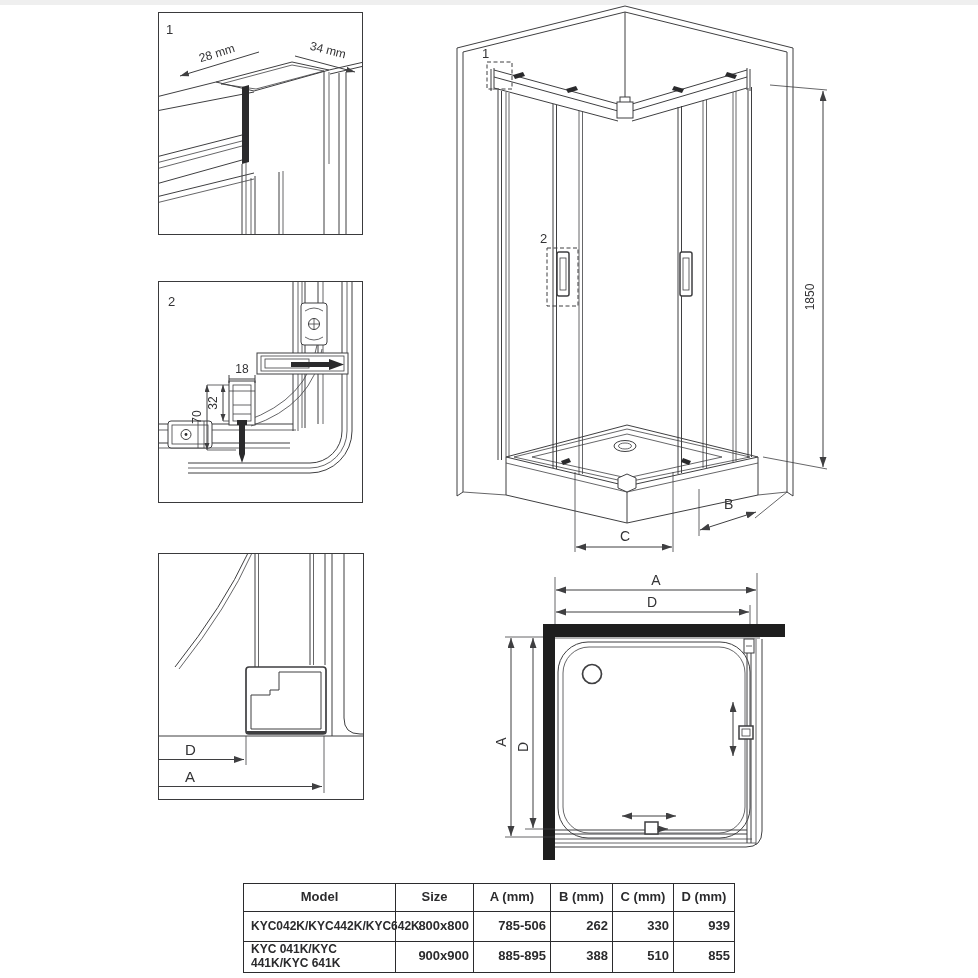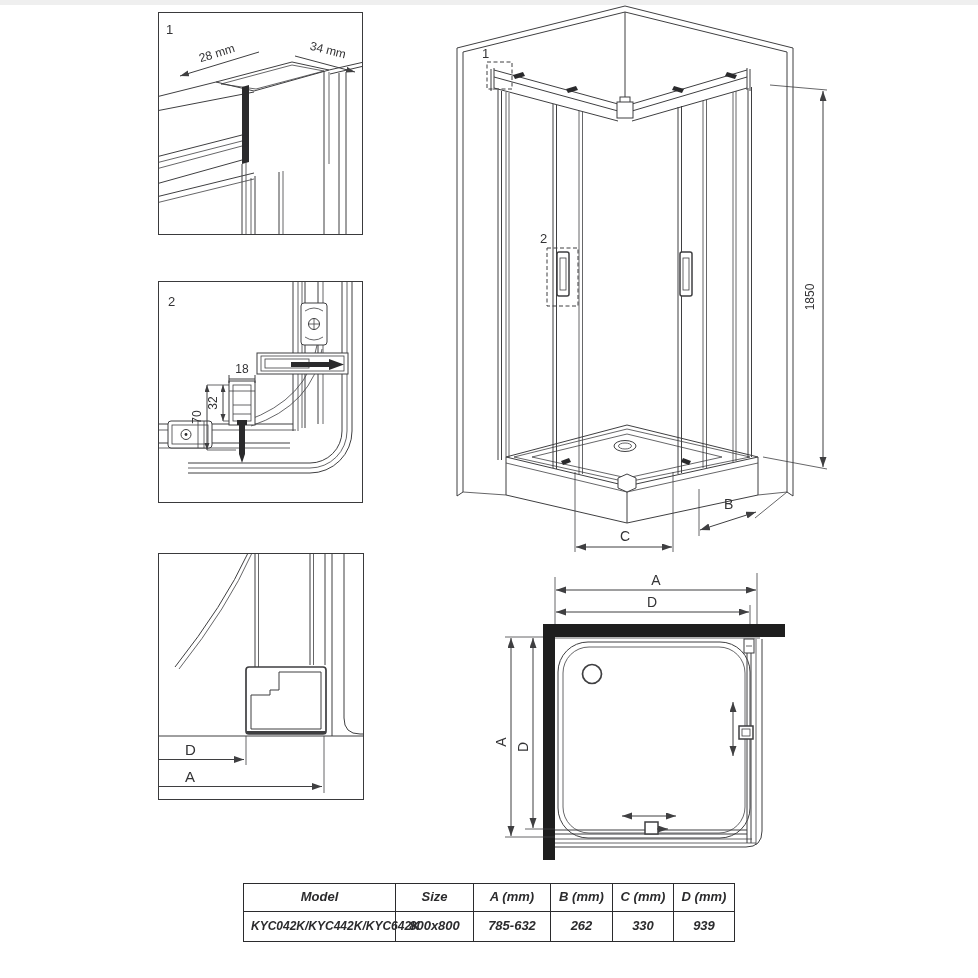--- a/index.html
+++ b/index.html
@@ -15,25 +15,25 @@
   .ln3{stroke:#3f3f41;stroke-width:3.2;fill:none;}
   .wfill{fill:#ffffff;stroke:#3f3f41;stroke-width:1;}
   .wfill2{fill:#ffffff;stroke:#3f3f41;stroke-width:1.5;}
   .dk{fill:#2a2a2c;stroke:none;}
   .dim{stroke:#3f3f41;stroke-width:1;fill:none;}
   .dash{stroke:#3f3f41;stroke-width:1;fill:none;stroke-dasharray:4 2.5;}
   .txt{fill:#333335;font-family:"Liberation Sans",sans-serif;}
   .t12{font-size:12px;} .t13{font-size:13px;} .t14{font-size:14px;} .t15{font-size:15px;}
   
   .spec{position:absolute;left:243px;top:883px;border-collapse:collapse;table-layout:fixed;
-        width:491px;font-family:"Liberation Sans",sans-serif;color:#2b2b2d;font-style:italic;}
+        width:491px;font-family:"Liberation Sans",sans-serif;color:#2b2b2d;}
   .spec th,.spec td{border:1.6px solid #2b2b2d;font-size:13px;font-weight:700;
         text-align:center;padding:1px 4px;line-height:1.15;}
   .spec th{height:25px;font-weight:700;}
-  .spec td{height:27px;}
+  .spec td{height:27px;text-align:right;}
   .spec td.model{text-align:left;padding-left:7px;font-size:12px;}
 </style>
 </head>
 <body>
 
 <div class="canvas">
   <div class="topstrip"></div>
 
   <svg class="fig box" style="left:158px;top:12px" width="205" height="223" viewBox="0 0 205 223">
     <defs>
@@ -316,20 +316,28 @@
         <th>A (mm)</th>
         <th>B (mm)</th>
         <th>C (mm)</th>
         <th>D (mm)</th>
       </tr>
     </thead>
     <tbody>
       <tr>
         <td class="model">KYC042K/KYC442K/KYC642K</td>
         <td>800x800</td>
-        <td>785-632</td>
+        <td>785-506</td>
         <td>262</td>
         <td>330</td>
         <td>939</td>
       </tr>
+      <tr>
+        <td class="model">KYC 041K/KYC 441K/KYC 641K</td>
+        <td>900x900</td>
+        <td>885-895</td>
+        <td>388</td>
+        <td>510</td>
+        <td>855</td>
+      </tr>
     </tbody>
   </table>
 </div>
 
 </body></html>

